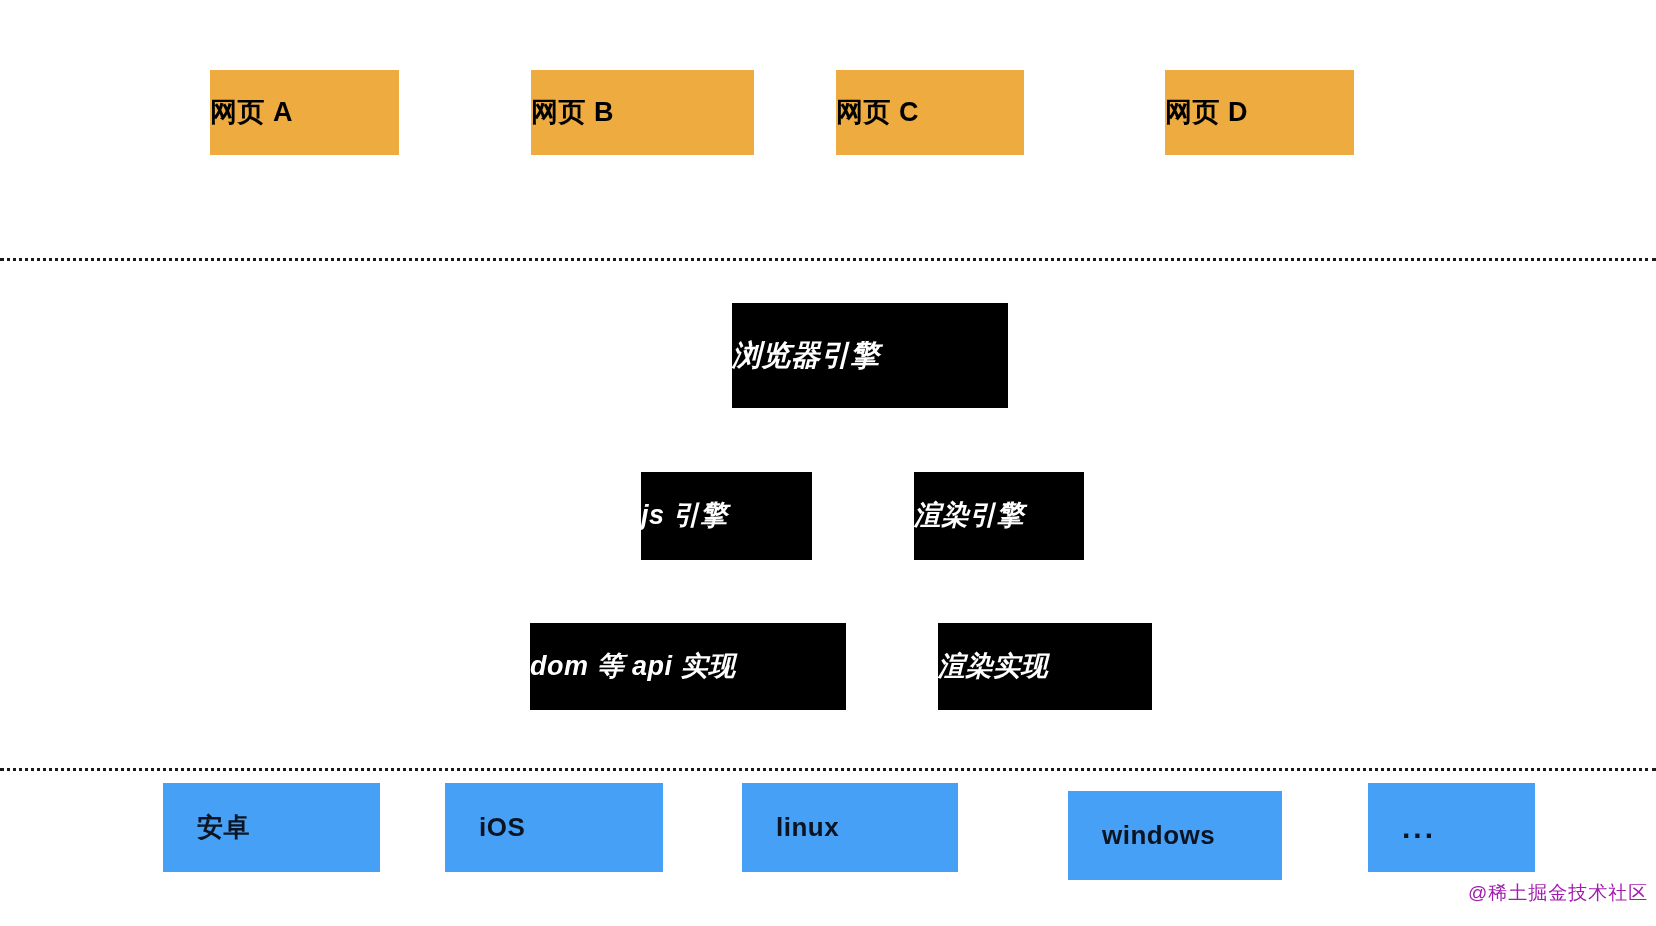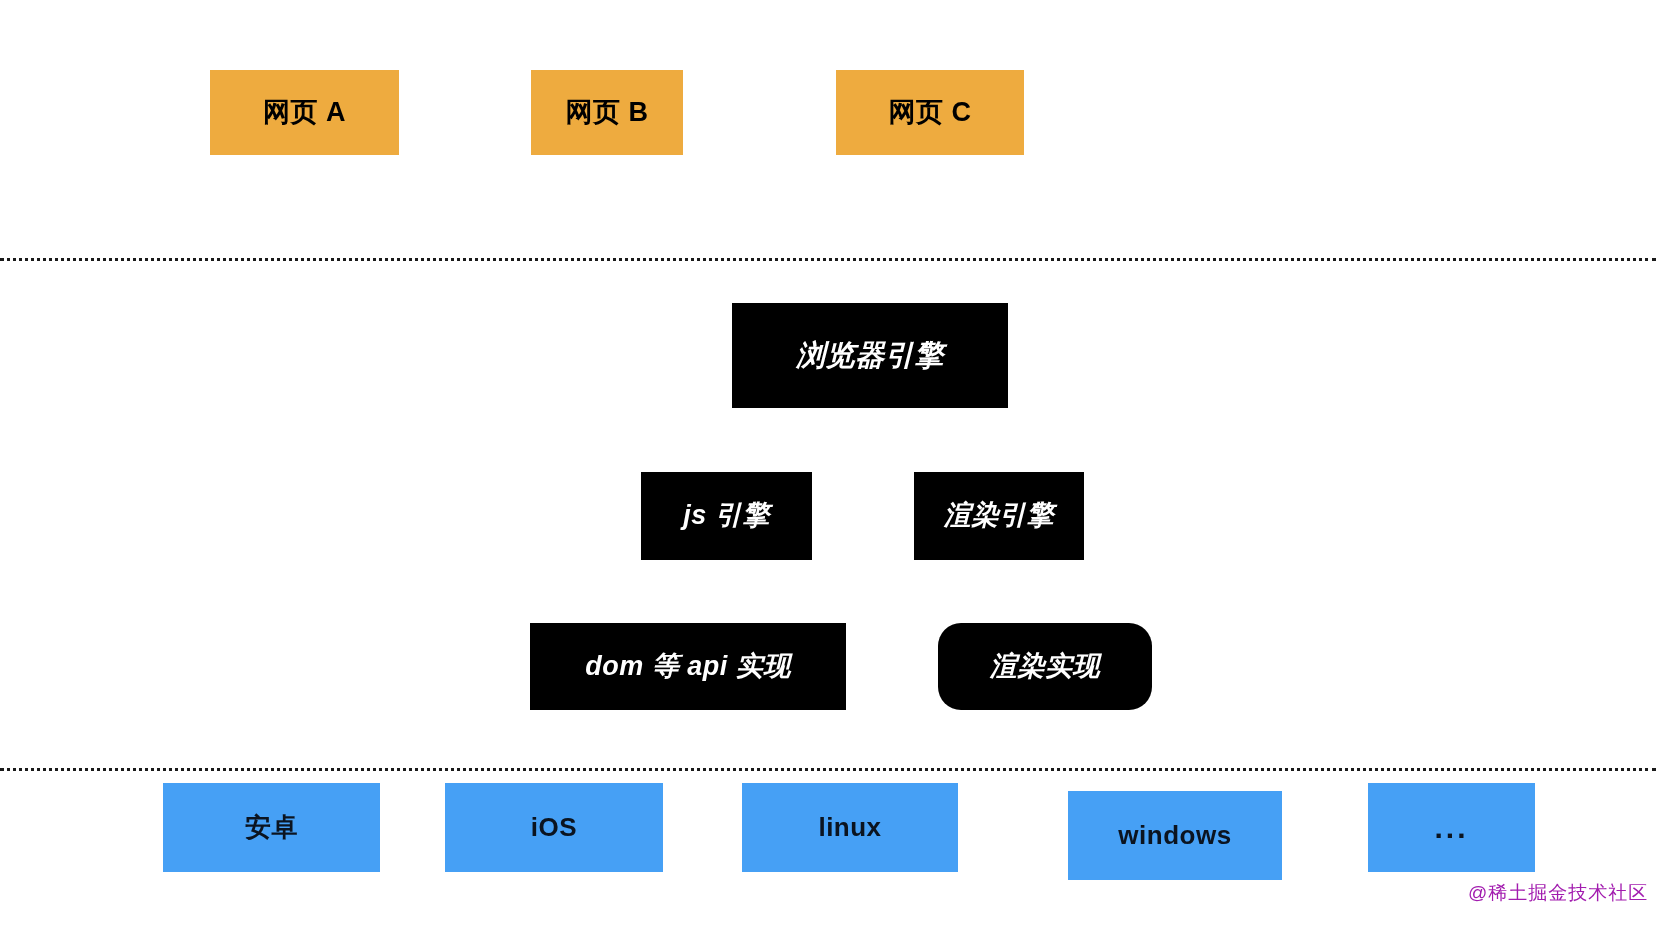--- a/index.html
+++ b/index.html
@@ -15,21 +15,20 @@
     position: relative;
     width: 1656px;
     height: 926px;
     background: #ffffff;
     overflow: hidden;
   }
   .box {
     position: absolute;
     display: flex;
     align-items: center;
-    justify-content: center;
     box-sizing: border-box;
     text-align: center;
     line-height: 1.1;
     white-space: nowrap;
   }
   .box-web {
     background: #eeab3f;
     color: #000000;
     font-size: 27px;
     font-weight: 700;
@@ -44,20 +43,21 @@
   }
   .box-engine.lvl-1 { font-size: 29px; }
   .box-engine.lvl-2 { font-size: 27px; }
   .box-engine.lvl-3 { font-size: 27px; }
   .box-os {
     background: #46a0f5;
     color: #0b1420;
     font-size: 26px;
     font-weight: 700;
     letter-spacing: 0.5px;
+    padding-left: 34px;
   }
   .box-os.ellipsis-box {
     font-size: 30px;
     letter-spacing: 3px;
     font-weight: 900;
   }
   .divider {
     position: absolute;
     left: 0;
     width: 1656px;
@@ -75,48 +75,51 @@
 </style>
 </head>
 <body>
 
 <div id="canvas">
 
   <div class="box box-web" style="left:210px; top:70px; width:189px; height:85px;">
     <span>网页 A</span>
   </div>
 
-  <div class="box box-web" style="left:531px; top:70px; width:152px; height:85px;">
+  <div class="box box-web" style="left:531px; top:70px; width:223px; height:85px;">
     <span>网页 B</span>
   </div>
 
   <div class="box box-web" style="left:836px; top:70px; width:188px; height:85px;">
     <span>网页 C</span>
   </div>
 
+  <div class="box box-web" style="left:1165px; top:70px; width:189px; height:85px;">
+    <span>网页 D</span>
+  </div>
 
   <div class="divider" style="top:258px;"></div>
 
   <div class="box box-engine lvl-1" style="left:732px; top:303px; width:276px; height:105px;">
     <span>浏览器引擎</span>
   </div>
 
   <div class="box box-engine lvl-2" style="left:914px; top:472px; width:170px; height:88px;">
     <span>渲染引擎</span>
   </div>
 
   <div class="box box-engine lvl-2" style="left:641px; top:472px; width:171px; height:88px;">
     <span>js 引擎</span>
   </div>
 
   <div class="box box-engine lvl-3" style="left:530px; top:623px; width:316px; height:87px;">
     <span>dom 等 api 实现</span>
   </div>
 
-  <div class="box box-engine lvl-3" style="left:938px; top:623px; width:214px; height:87px;border-radius:23px;">
+  <div class="box box-engine lvl-3" style="left:938px; top:623px; width:214px; height:87px;">
     <span>渲染实现</span>
   </div>
 
   <div class="divider" style="top:768px;"></div>
 
   <div class="box box-os" style="left:163px; top:783px; width:217px; height:89px;">
     <span>安卓</span>
   </div>
 
   <div class="box box-os" style="left:445px; top:783px; width:218px; height:89px;">

